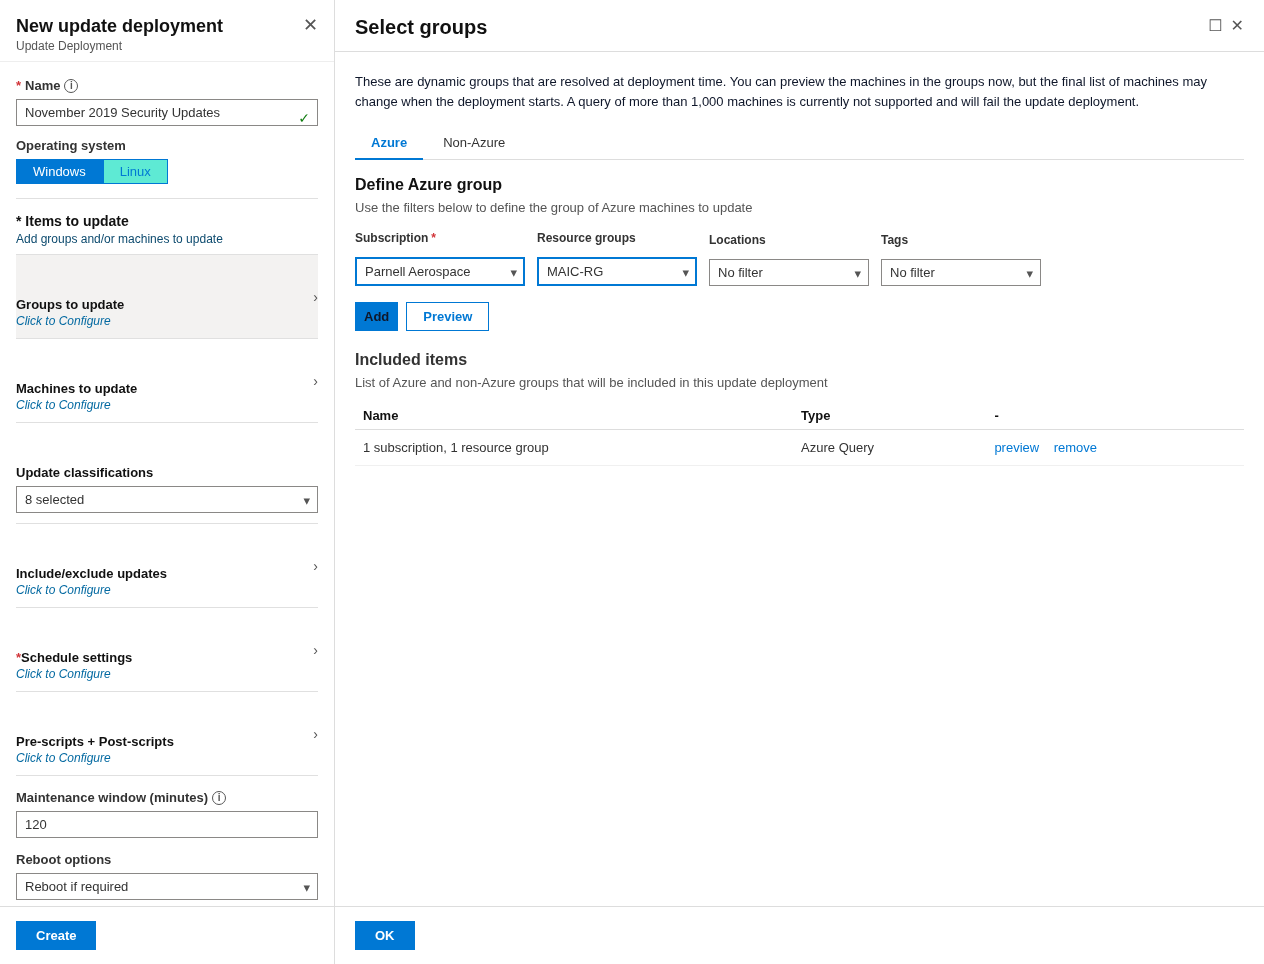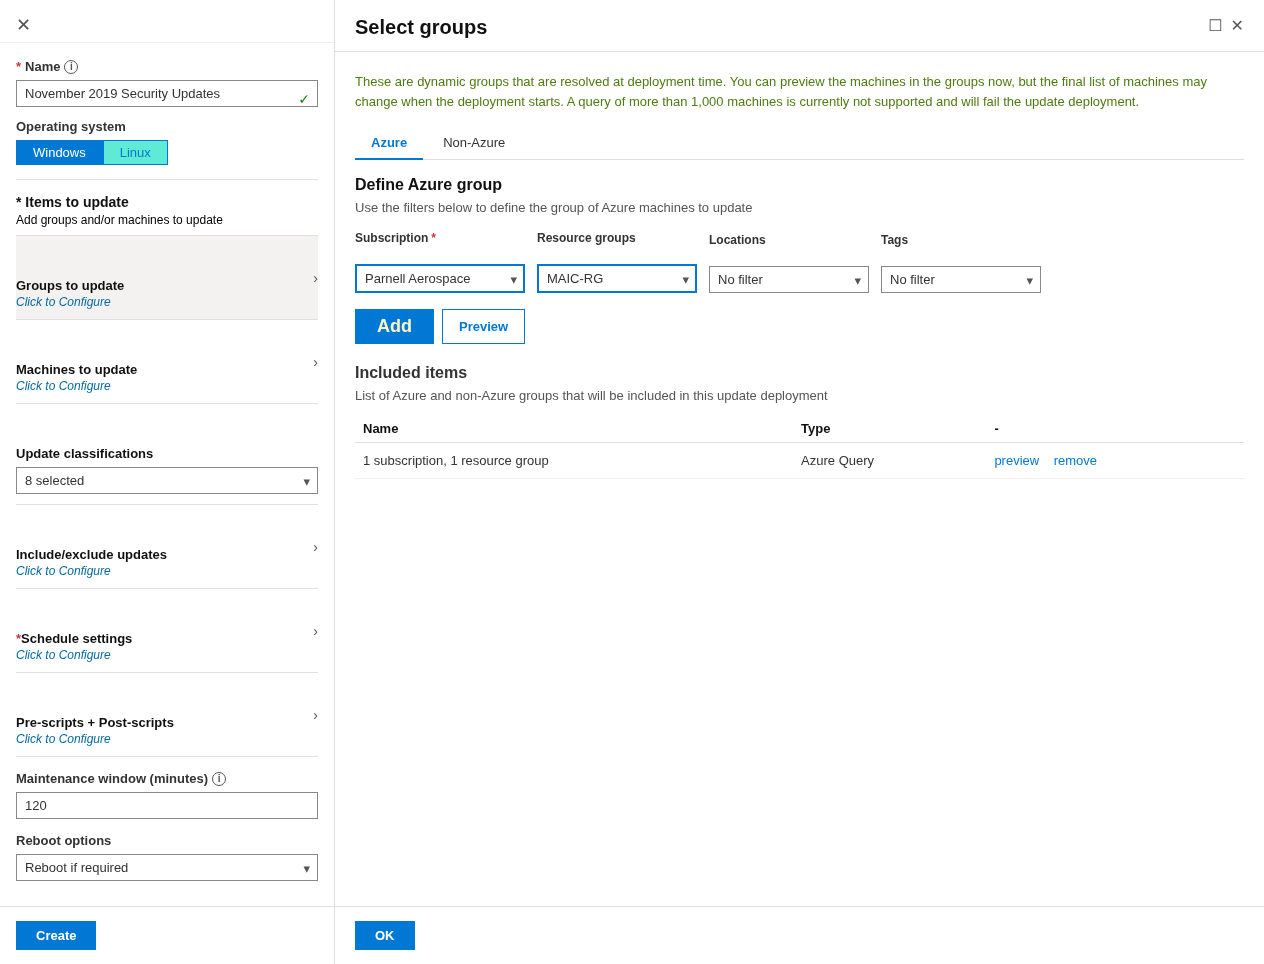--- a/index.html
+++ b/index.html
@@ -116,21 +116,21 @@
     }
     .items-section { margin-top: 14px; }
     .items-title {
       font-size: 14px;
       font-weight: 600;
       color: #111;
       display: flex;
       align-items: center;
       gap: 4px;
     }
-    .items-subtitle { font-size: 12px; color: #000000; margin-top: 3px; margin-bottom: 8px; }
+    .items-subtitle { font-size: 12px; color: #0c4a6e; margin-top: 3px; margin-bottom: 8px; }
     .config-row {
       display: flex;
       align-items: center;
       justify-content: space-between;
       padding: 10px 0;
       border-top: 1px solid #e0e0e0;
       cursor: pointer;
     }
     .config-row.active-row { background: #f3f2f1; }
     .config-row-left { flex: 1; }
@@ -210,21 +210,21 @@
       font-size: 16px;
       color: #555;
     }
     .right-body {
       flex: 1;
       overflow-y: auto;
       padding: 20px;
     }
     .description-text {
       font-size: 13px;
-      color: #4d7c0f;
+      color: #0f172a;
       line-height: 1.5;
       margin-bottom: 16px;
     }
     .tab-bar {
       display: flex;
       gap: 4px;
       margin-bottom: 16px;
       border-bottom: 1px solid #ddd;
     }
     .tab {
@@ -256,21 +256,21 @@
     .filters-row {
       display: flex;
       gap: 12px;
       align-items: flex-end;
       margin-bottom: 16px;
       flex-wrap: wrap;
     }
     .filter-group {
       display: flex;
       flex-direction: column;
-      gap: 19px;
+      gap: 12px;
       min-width: 150px;
       justify-content: center;
     }
     .filter-label {
       font-size: 12px;
       font-weight: 600;
       color: #333;
       display: flex;
       align-items: center;
       gap: 3px;
@@ -301,24 +301,24 @@
       pointer-events: none;
       color: #555;
     }
     .action-btns {
       display: flex;
       gap: 8px;
       margin-bottom: 20px;
     }
     .btn-primary {
       background: #0078d4;
-      color: #fef9c3;
+      color: #0f172a;
       border: 1px solid #0078d4;
-      padding: 6px 21px;
-      font-size: 18px;
+      padding: 6px 8px;
+      font-size: 13px;
       cursor: pointer;
       font-weight: 600;
     }
     .btn-secondary {
       background: #fff;
       color: #0078d4;
       border: 1px solid #0078d4;
       padding: 6px 16px;
       font-size: 13px;
       cursor: pointer;
@@ -373,20 +373,24 @@
       cursor: pointer;
       font-weight: 600;
     }
     .th-dash { color: #555; font-weight: normal; }
   </style>
 </head>
 <body>
 
 <div class="left-panel">
   <div class="left-header">
+    <div>
+      <div class="left-header-title">New update deployment</div>
+      <div class="left-header-subtitle">Update Deployment</div>
+    </div>
     <button class="close-btn">
       <span>✕</span>
     </button>
   </div>
 
   <div class="left-body">
 
     <div>
       <div class="field-label">
         <span class="required">*</span>

